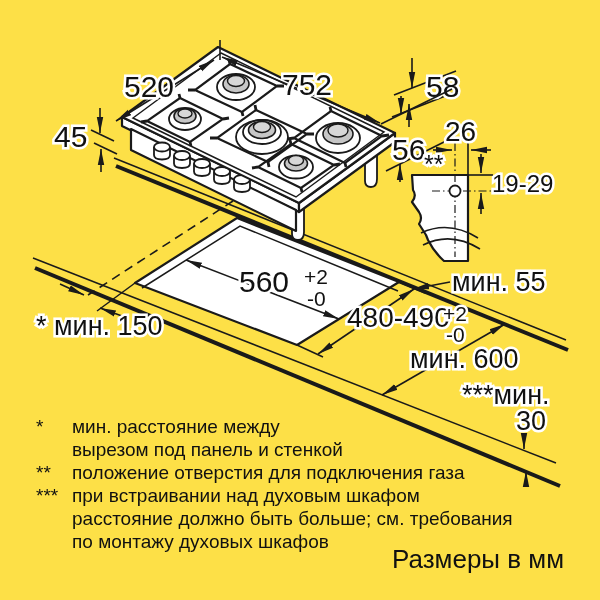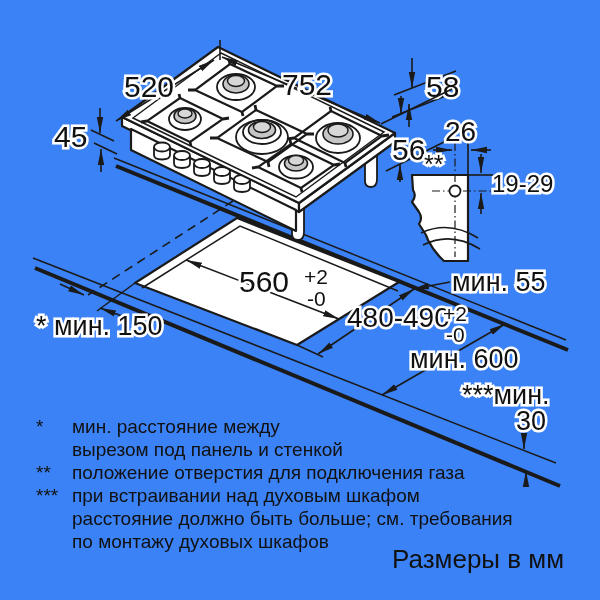--- a/index.html
+++ b/index.html
@@ -1,16 +1,16 @@
 <!DOCTYPE html>
 <html><head>
 <meta charset="utf-8">
 <style>
   html,body{margin:0;padding:0;background:#fff;}
-  #stage{position:relative;width:600px;height:600px;background:#3b82f6;overflow:hidden;}
+  #stage{position:relative;width:600px;height:600px;background:#fde047;overflow:hidden;}
   svg{font-family:"Liberation Sans","DejaVu Sans",sans-serif;}
   .ln{stroke:#1a1a1a;fill:none;stroke-width:1.6;}
   .ln2{stroke:#1a1a1a;fill:none;stroke-width:2.2;}
   .thick{stroke:#1a1a1a;fill:none;stroke-width:4;}
   .thin{stroke:#1a1a1a;fill:none;stroke-width:1.5;}
   .wfill{fill:#ffffff;stroke:#1a1a1a;stroke-width:2.2;stroke-linejoin:round;}
   .wfill2{fill:#ffffff;stroke:#1a1a1a;stroke-width:1.8;}
   .dash{stroke:#1a1a1a;stroke-width:1.6;fill:none;stroke-dasharray:9 6;}
   .dashdot{stroke:#1a1a1a;stroke-width:1.2;fill:none;stroke-dasharray:8 3 1.5 3;}
   .dim{fill:#111;paint-order:stroke;stroke:#fff;stroke-width:5;}

